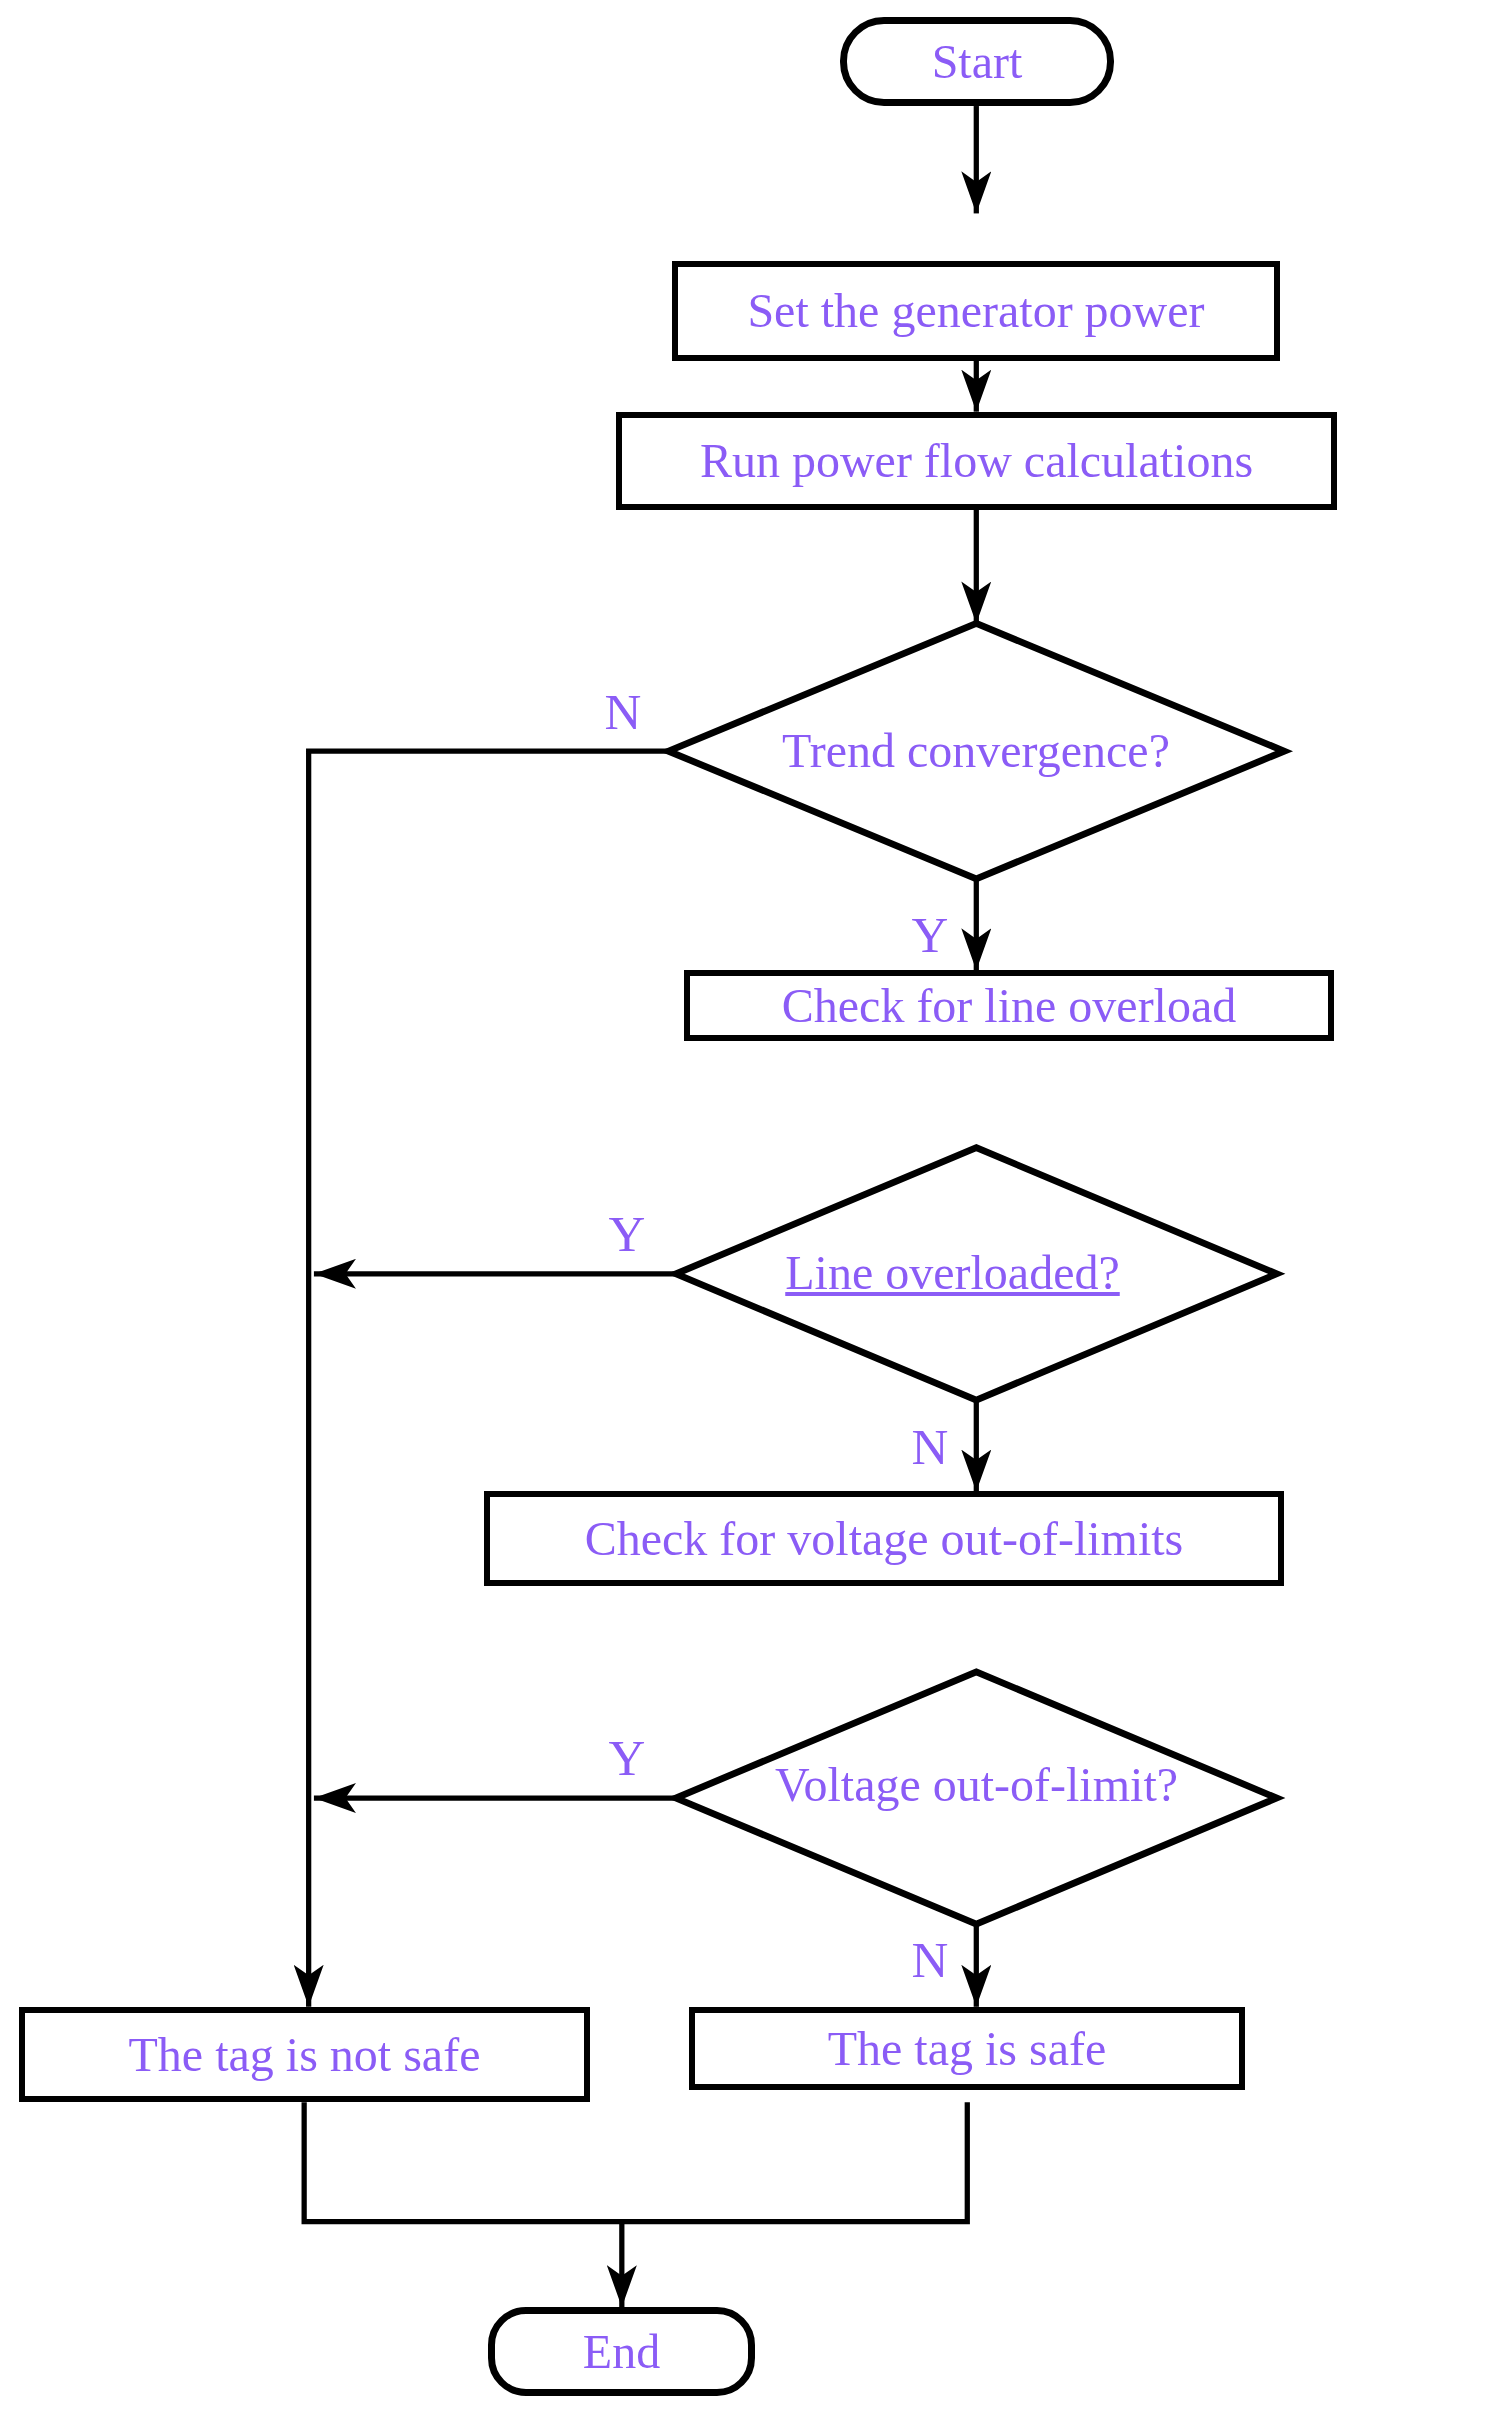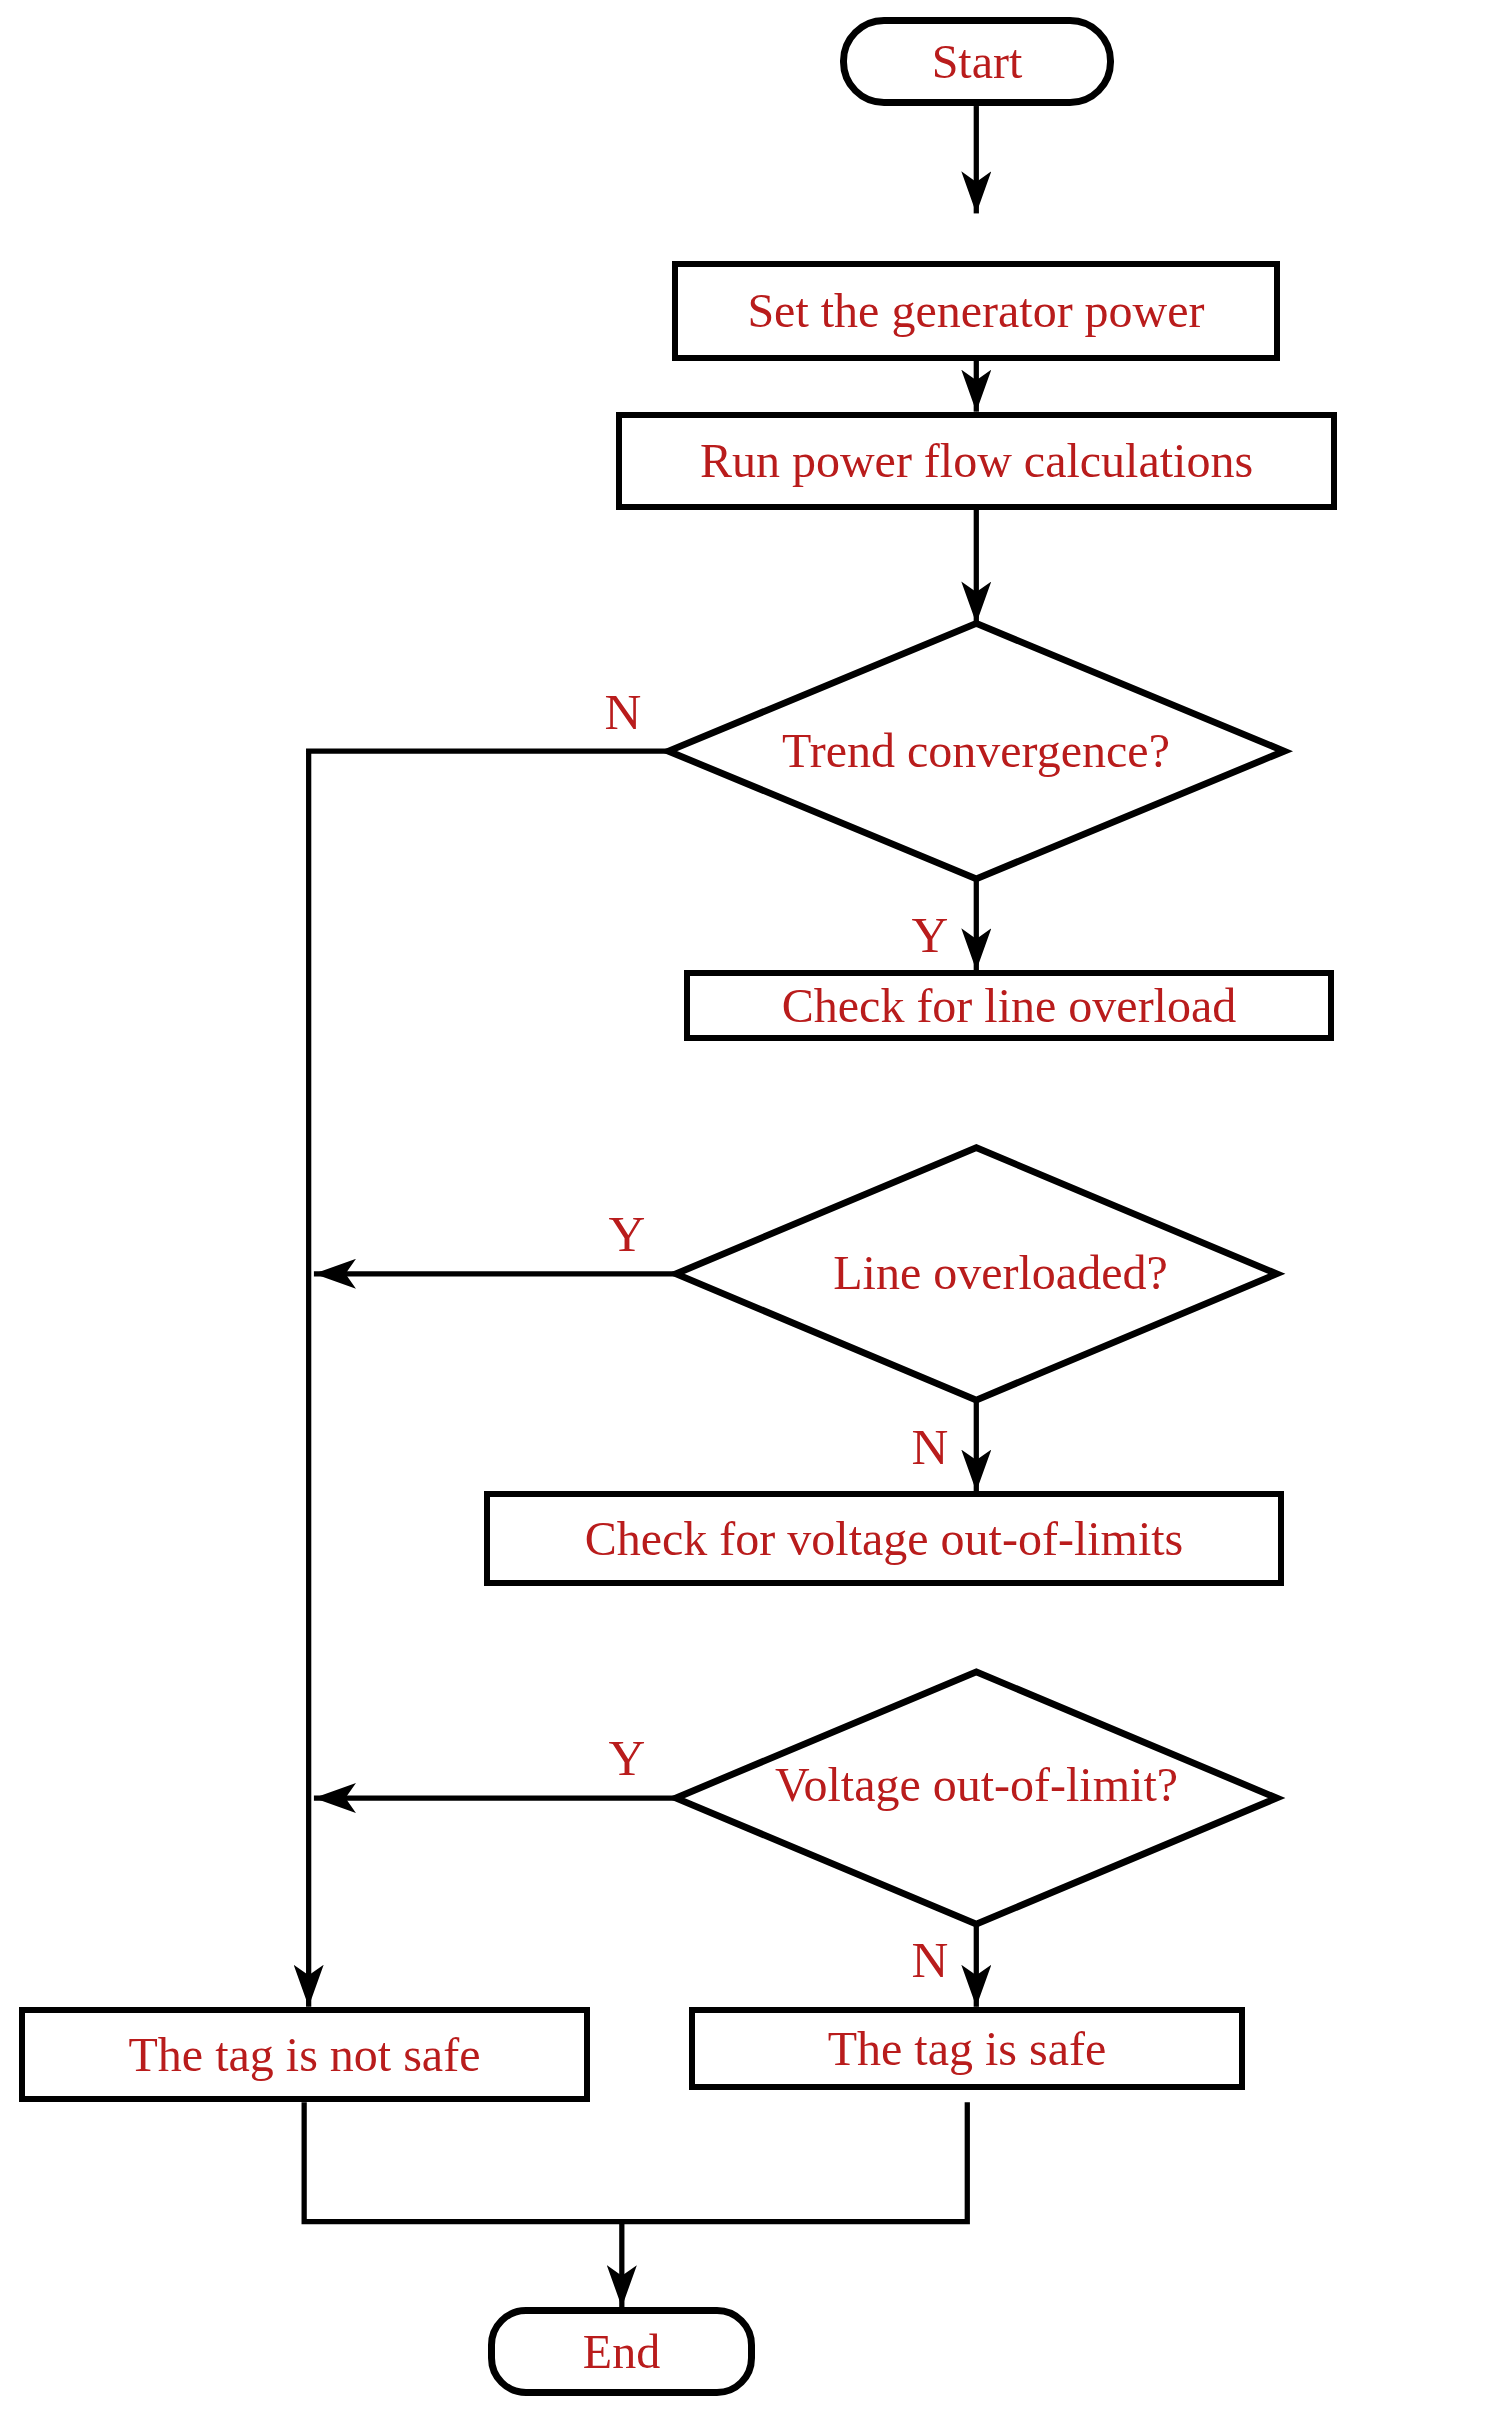--- a/index.html
+++ b/index.html
@@ -2,21 +2,21 @@
 <html style="font-size:12px"><head>
 <meta charset="utf-8">
 <style>
   html, body { margin: 0; padding: 0; background: #ffffff; }
   .canvas {
     position: relative;
     width: 1508px;
     height: 2426px;
     background: #ffffff;
     font-family: "Liberation Serif", "DejaVu Serif", serif;
-    color: #b91c1c;
+    color: #8b5cf6;
     overflow: hidden;
   }
   svg.wires {
     position: absolute;
     left: 0; top: 0;
     width: 1508px; height: 2426px;
   }
   .node {
     position: absolute;
     display: flex;
@@ -108,21 +108,21 @@
     <span>The tag is safe</span>
   </div>
 
   <div class="node terminator" style="left:488px; top:2307px; width:267px; height:89px; border-radius:38px;">
     <span>End</span>
   </div>
 
   <div class="diamond-label" style="left:668px; top:623px; width:616px; height:255px;">
     <span>Trend convergence?</span>
   </div>
-  <div class="diamond-label" style="left:700px; top:1147px; width:601px; height:252px;">
+  <div class="diamond-label" style="left:652px; top:1147px; width:601px; height:252px;text-decoration:underline;">
     <span>Line overloaded?</span>
   </div>
   <div class="diamond-label" style="left:676px; top:1672px; width:601px; height:252px; align-items:flex-start; padding-top:89px; box-sizing:border-box;">
     <span>Voltage out-of-limit?</span>
   </div>
 
   <div class="edge-label" style="left:623px; top:712px;">
     <span>N</span>
   </div>
   <div class="edge-label" style="left:930px; top:935px;">

